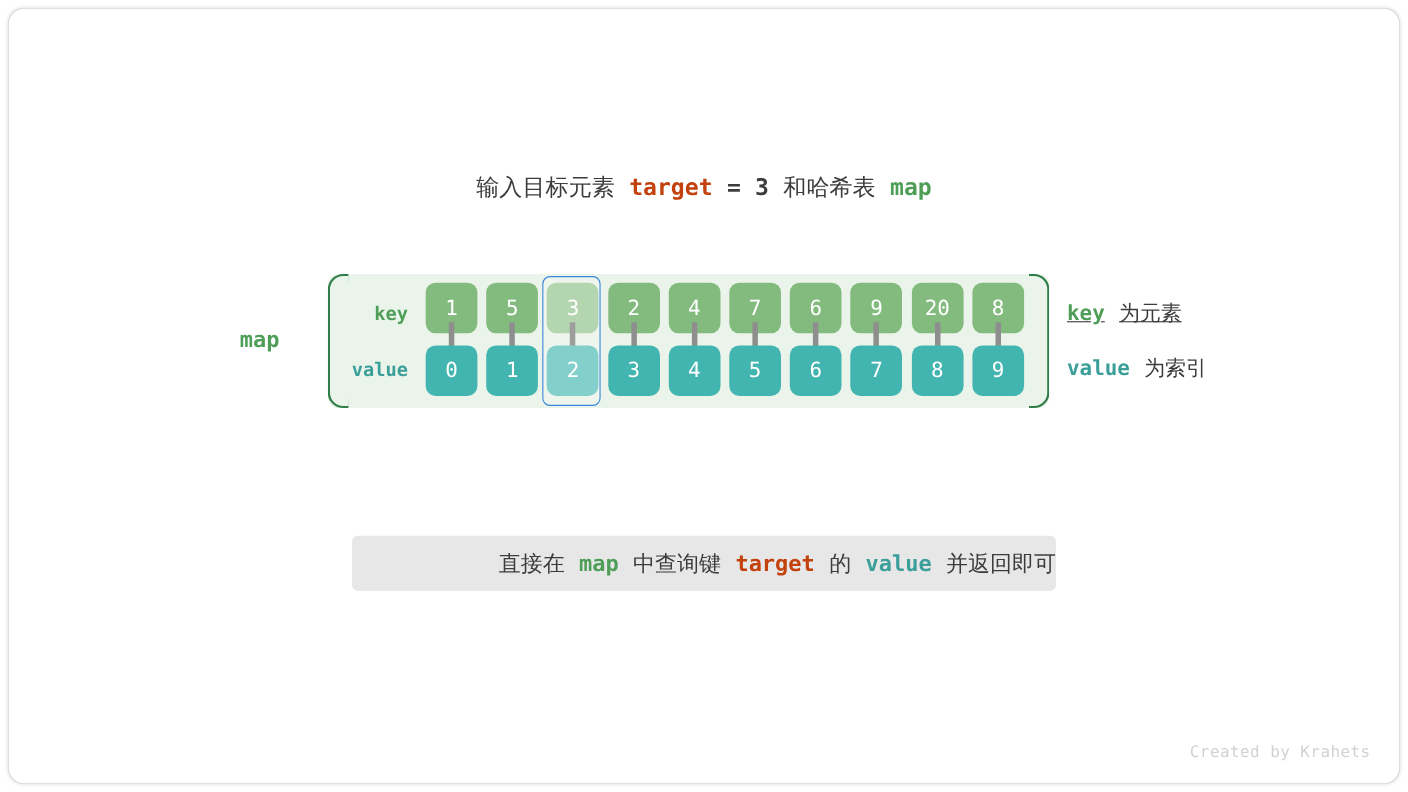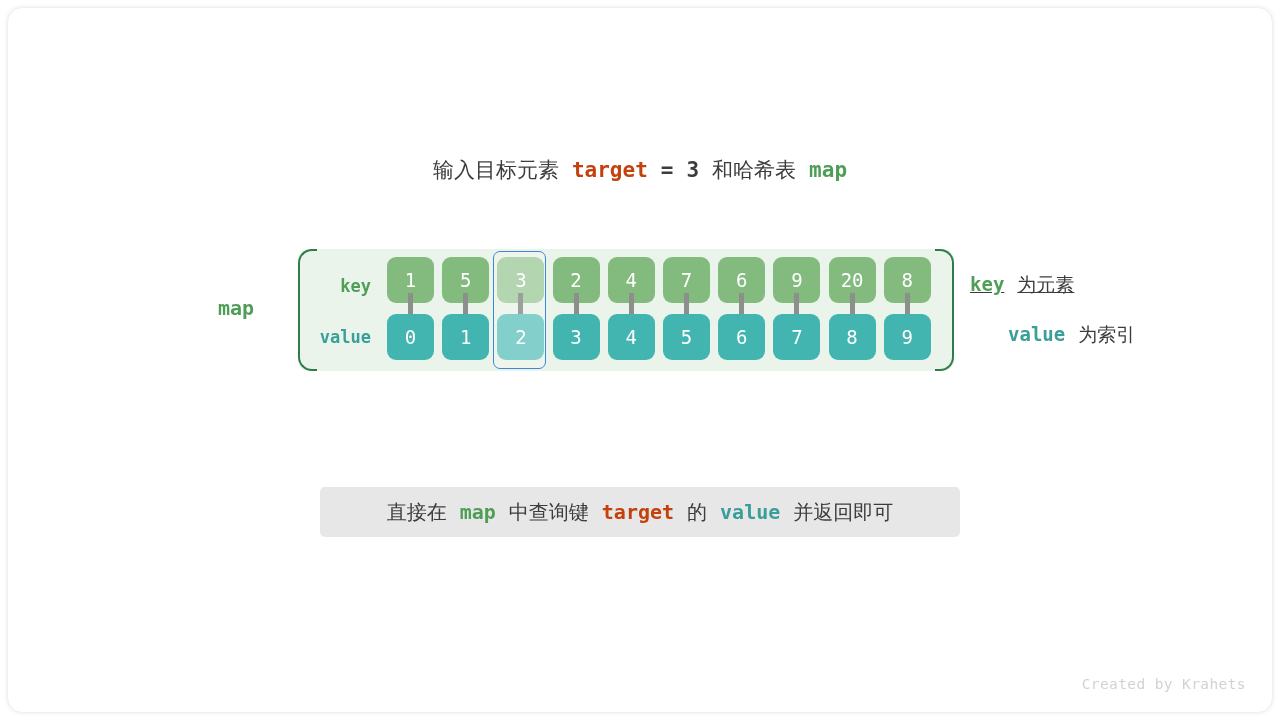--- a/index.html
+++ b/index.html
@@ -170,33 +170,33 @@
 
   
   .legend-line {
     position: absolute;
     left: 962px;
     font-size: 19px;
     color: #3c3c3c;
     white-space: nowrap;
   }
   #legend-key   { top: 264px; text-decoration: underline; }
-  #legend-value { top: 314px; margin-left: 38px; }
+  #legend-value { top: 314px; }
   .legend-line .mono { font-size: 19px; }
 
   
   #caption {
     position: absolute;
     left: 312px;
     top: 479px;
     width: 640px;
     height: 50px;
     background: #e7e7e7;
     border-radius: 5px;
-    text-align: center;
+    text-align: right;
     line-height: 50px;
     font-size: 20px;
     color: #3c3c3c;
     white-space: nowrap;
   }
 
   
   #credit {
     position: absolute;
     right: 26px;

